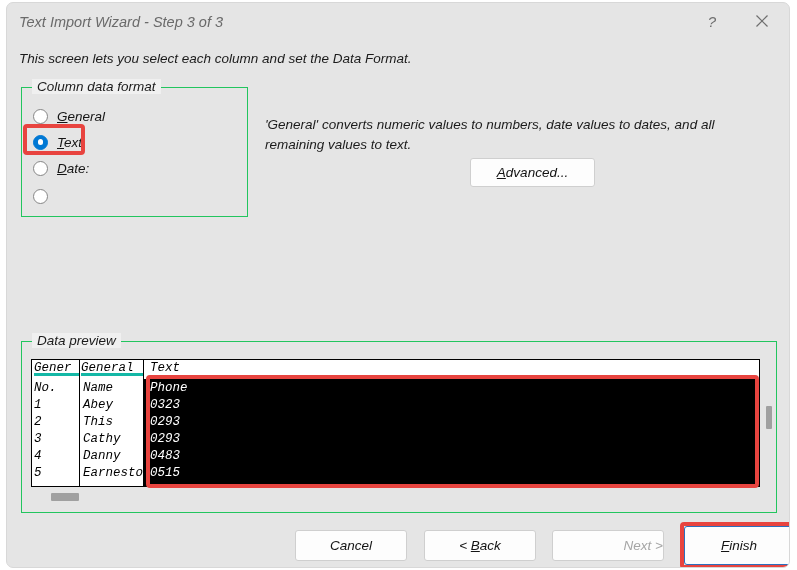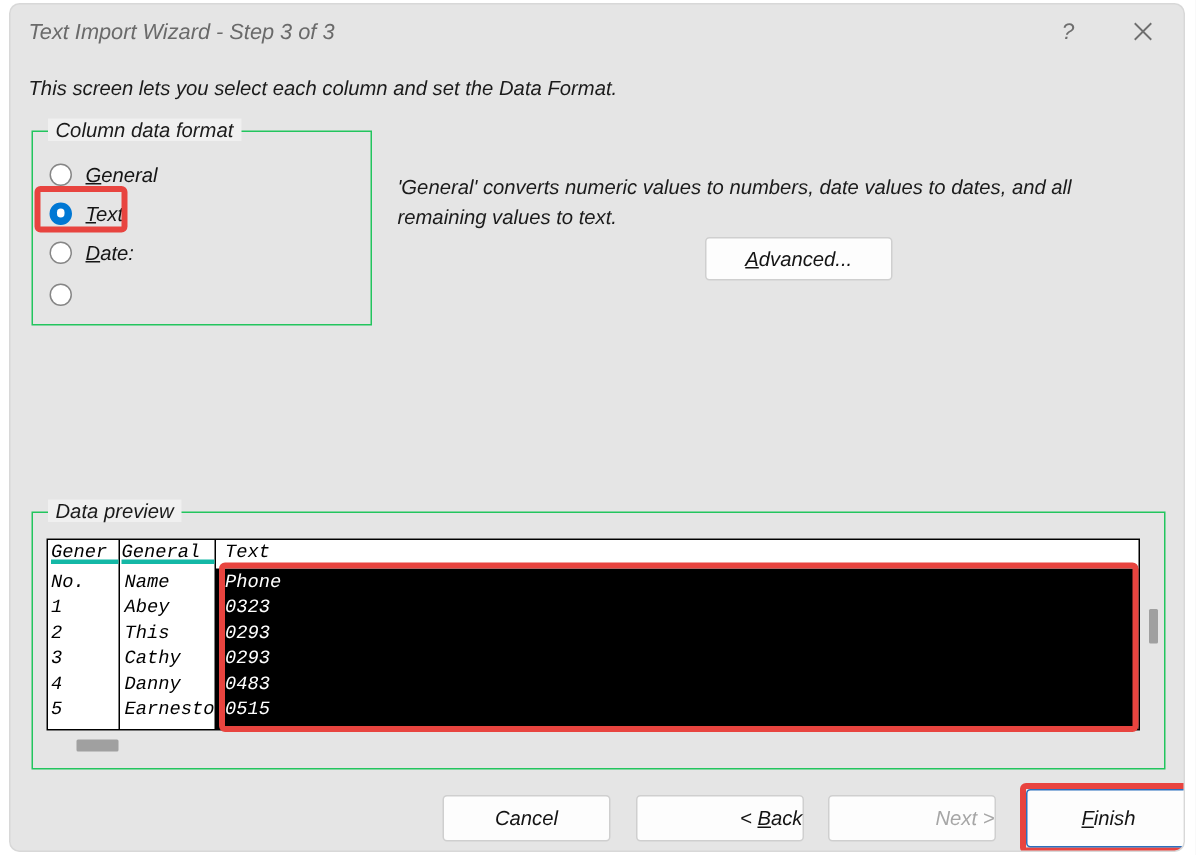--- a/index.html
+++ b/index.html
@@ -317,21 +317,21 @@
     border-radius: 3px;
     display: flex;
     align-items: center;
     justify-content: center;
     font-size: 13.5px;
     color: #141414;
     box-sizing: border-box;
   }
   .btn u { text-decoration: underline; }
   #btn-cancel { left: 288px; top: 527px; width: 112px; }
-  #btn-back   { left: 417px; top: 527px; width: 112px; justify-content: flex-end; }
+  #btn-back   { left: 417px; top: 527px; width: 112px; }
   #btn-next   { left: 545px; top: 527px; width: 112px; color: #a6a6a6; justify-content: flex-end; }
   #btn-finish {
     left: 677px; top: 523px; width: 110px; height: 39px;
     border: 1px solid #2b6fbd;
   }
 
   
   #watermark {
     position: absolute;
     left: 724px;

